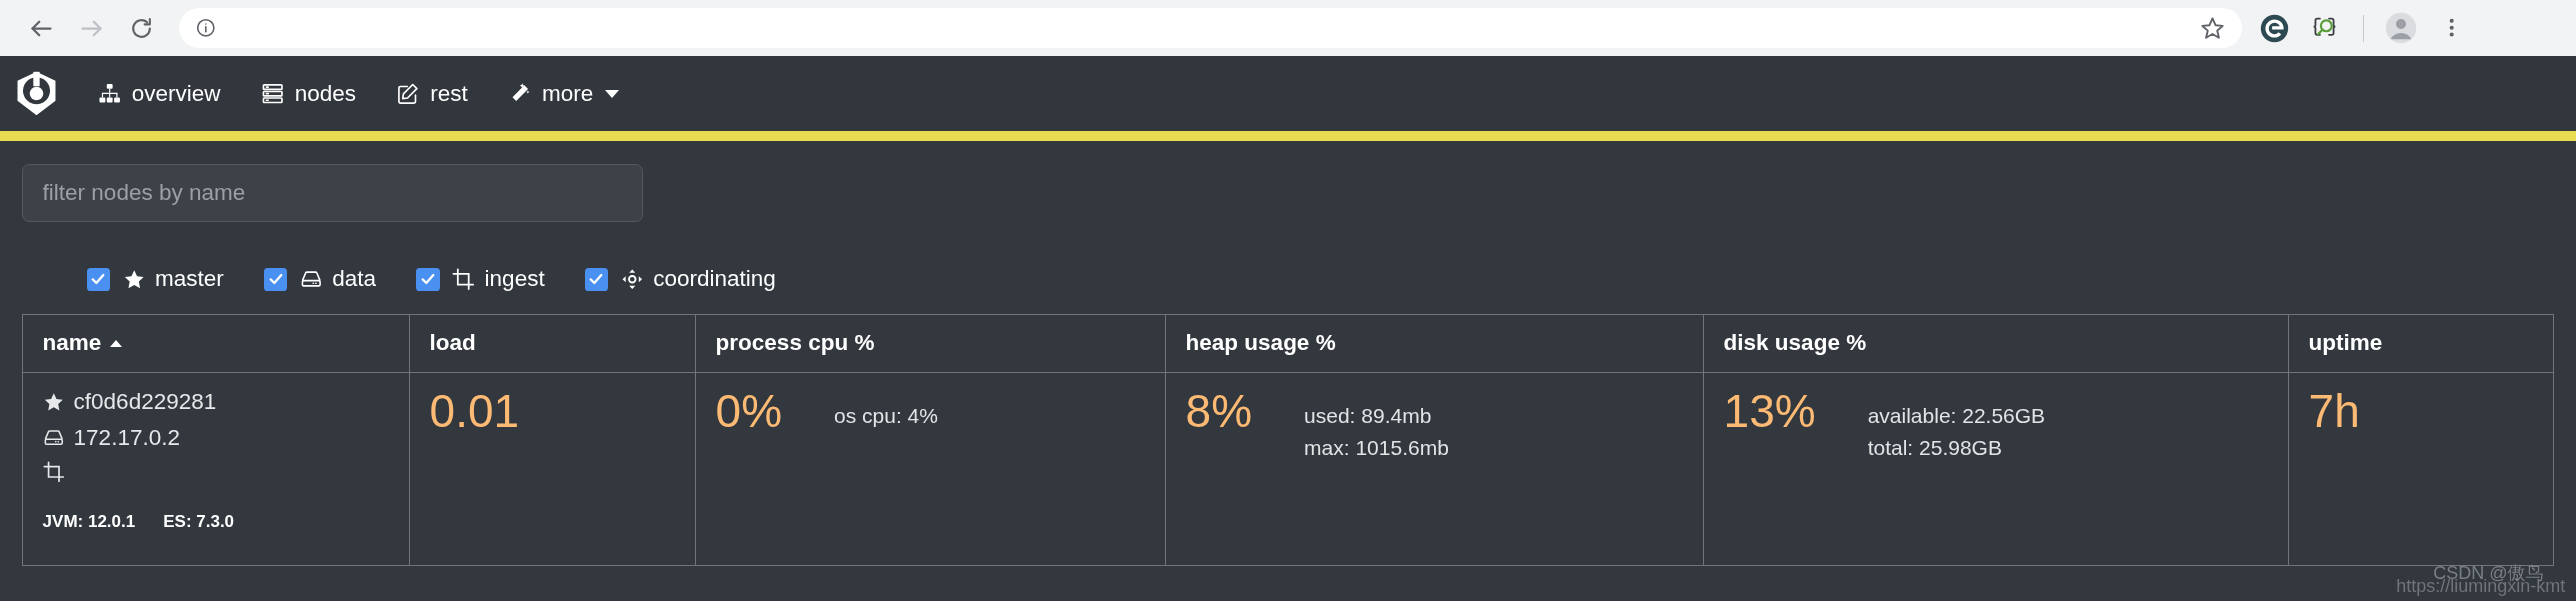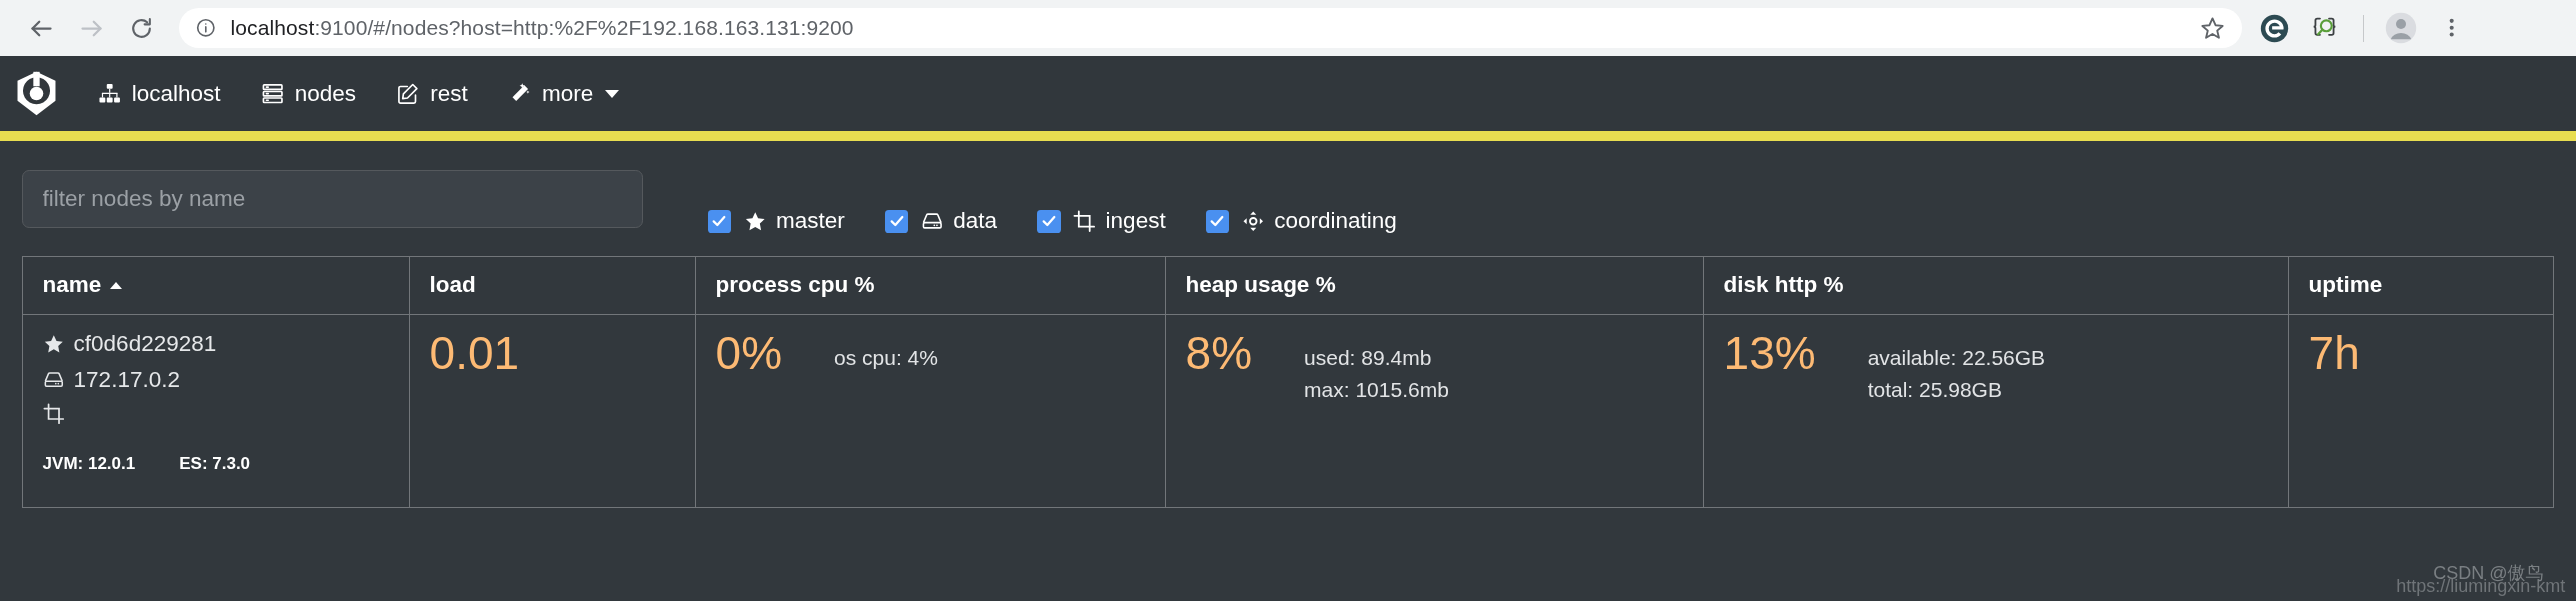--- a/index.html
+++ b/index.html
@@ -109,23 +109,23 @@
     padding: 0 27px;
     margin-left: 31px;
     white-space: nowrap;
   }
   .plug-btn { padding: 0 7.2px 0 29px; display:flex; align-items:center; }
 
   .health-bar { height: 10px; background: #e8dd50; }
 
   .filters {
     display: flex;
-    align-items: center;
     padding: 23.4px 21.6px 0 21.6px;
     box-sizing: border-box;
+    flex-direction: column;
   }
   .filter-input {
     width: 621px;
     height: 58px;
     background: #3c4248;
     border: 0.9px solid #55595d;
     border-radius: 7.2px;
     color: #d6d8da;
     font-size: 22.5px;
     padding: 0 20px;
@@ -196,21 +196,21 @@
     font-size: 22.5px;
     margin-bottom: 10px;
   }
   .name-line .glyph { width: 31px; display: flex; align-items: center; flex:0 0 auto; }
   .name-versions {
     margin-top: 29px;
     color: #ffffff;
     font-size: 17px;
     font-weight: bold;
     display: flex;
-    gap: 44px;
+    gap: 28px;
   }
   .metric-cell {
     display: flex;
     align-items: flex-start;
     padding: 14.4px 20px 0 20px;
   }
   .big-num {
     font-size: 46px;
     color: #fdba74;
     font-weight: 400;
@@ -267,21 +267,20 @@
   </div>
 
   <div class="omnibox">
     <span class="info-icon">
       <svg width="21.6" height="21.6" viewBox="0 0 24 24" fill="none" stroke="#5f6368" stroke-width="1.8">
         <circle cx="12" cy="12" r="9"></circle>
           <line x1="12" y1="11" x2="12" y2="16.5" stroke-linecap="round"></line>
           <circle cx="12" cy="7.8" r="0.9" fill="#5f6368" stroke="none"></circle>
       </svg>
     </span>
-    <span class="url-text"><span class="host">localhost</span><span>:9100/#/nodes?host=http:%2F%2F192.168.163.131:9200</span></span>
     <span class="star">
       <svg width="27" height="27" viewBox="0 0 24 24" fill="none" stroke="#5f6368" stroke-width="1.7" stroke-linejoin="round">
         <polygon points="12,3 14.7,9.1 21,9.7 16.2,13.9 17.7,20.2 12,16.9 6.3,20.2 7.8,13.9 3,9.7 9.3,9.1"></polygon>
       </svg>
     </span>
   </div>
 
   <div class="chrome-right">
     <div class="chrome-icon">
       <svg width="31" height="31" viewBox="0 0 34 34">
@@ -333,21 +332,21 @@
           <svg width="23.4" height="23.4" viewBox="0 0 24 24" fill="#ffffff">
             <rect x="9" y="2" width="6" height="5" rx="1"></rect>
             <rect x="1.5" y="16" width="6" height="5" rx="1"></rect>
             <rect x="9" y="16" width="6" height="5" rx="1"></rect>
             <rect x="16.5" y="16" width="6" height="5" rx="1"></rect>
             <path d="M11.4 7h1.2v4h-1.2z"></path>
             <path d="M4 11h16v1.3H4z"></path>
             <path d="M4 11.6h1.2V16H4zM11.4 11.6h1.2V16h-1.2zM18.8 11.6H20V16h-1.2z"></path>
           </svg>
         </span>
-        <span>localhost</span>
+        <span>overview</span>
       </div>
 
       <div class="nav-link">
         <span class="glyph">
           <svg width="23.4" height="23.4" viewBox="0 0 24 24" fill="none" stroke="#ffffff" stroke-width="1.7">
             <rect x="2.5" y="3" width="19" height="4.6" rx="0.8"></rect>
             <rect x="2.5" y="9.7" width="19" height="4.6" rx="0.8"></rect>
             <rect x="2.5" y="16.4" width="19" height="4.6" rx="0.8"></rect>
             <line x1="5.6" y1="5.3" x2="7.4" y2="5.3" stroke-linecap="round"></line>
             <line x1="5.6" y1="12" x2="7.4" y2="12" stroke-linecap="round"></line>
@@ -465,21 +464,21 @@
           <col style="width:auto">
       </colgroup>
       <thead>
         <tr>
           <th>
             <span>name</span><span class="sort-caret"></span>
           </th>
           <th><span>load</span></th>
           <th><span>process cpu %</span></th>
           <th><span>heap usage %</span></th>
-          <th><span>disk http %</span></th>
+          <th><span>disk usage %</span></th>
           <th><span>uptime</span></th>
         </tr>
       </thead>
       <tbody>
         <tr>
           <td>
             <div class="name-cell">
               <div class="name-line">
                 <span class="glyph">
                   <svg width="21.6" height="21.6" viewBox="0 0 24 24" fill="#e6e8ea">

